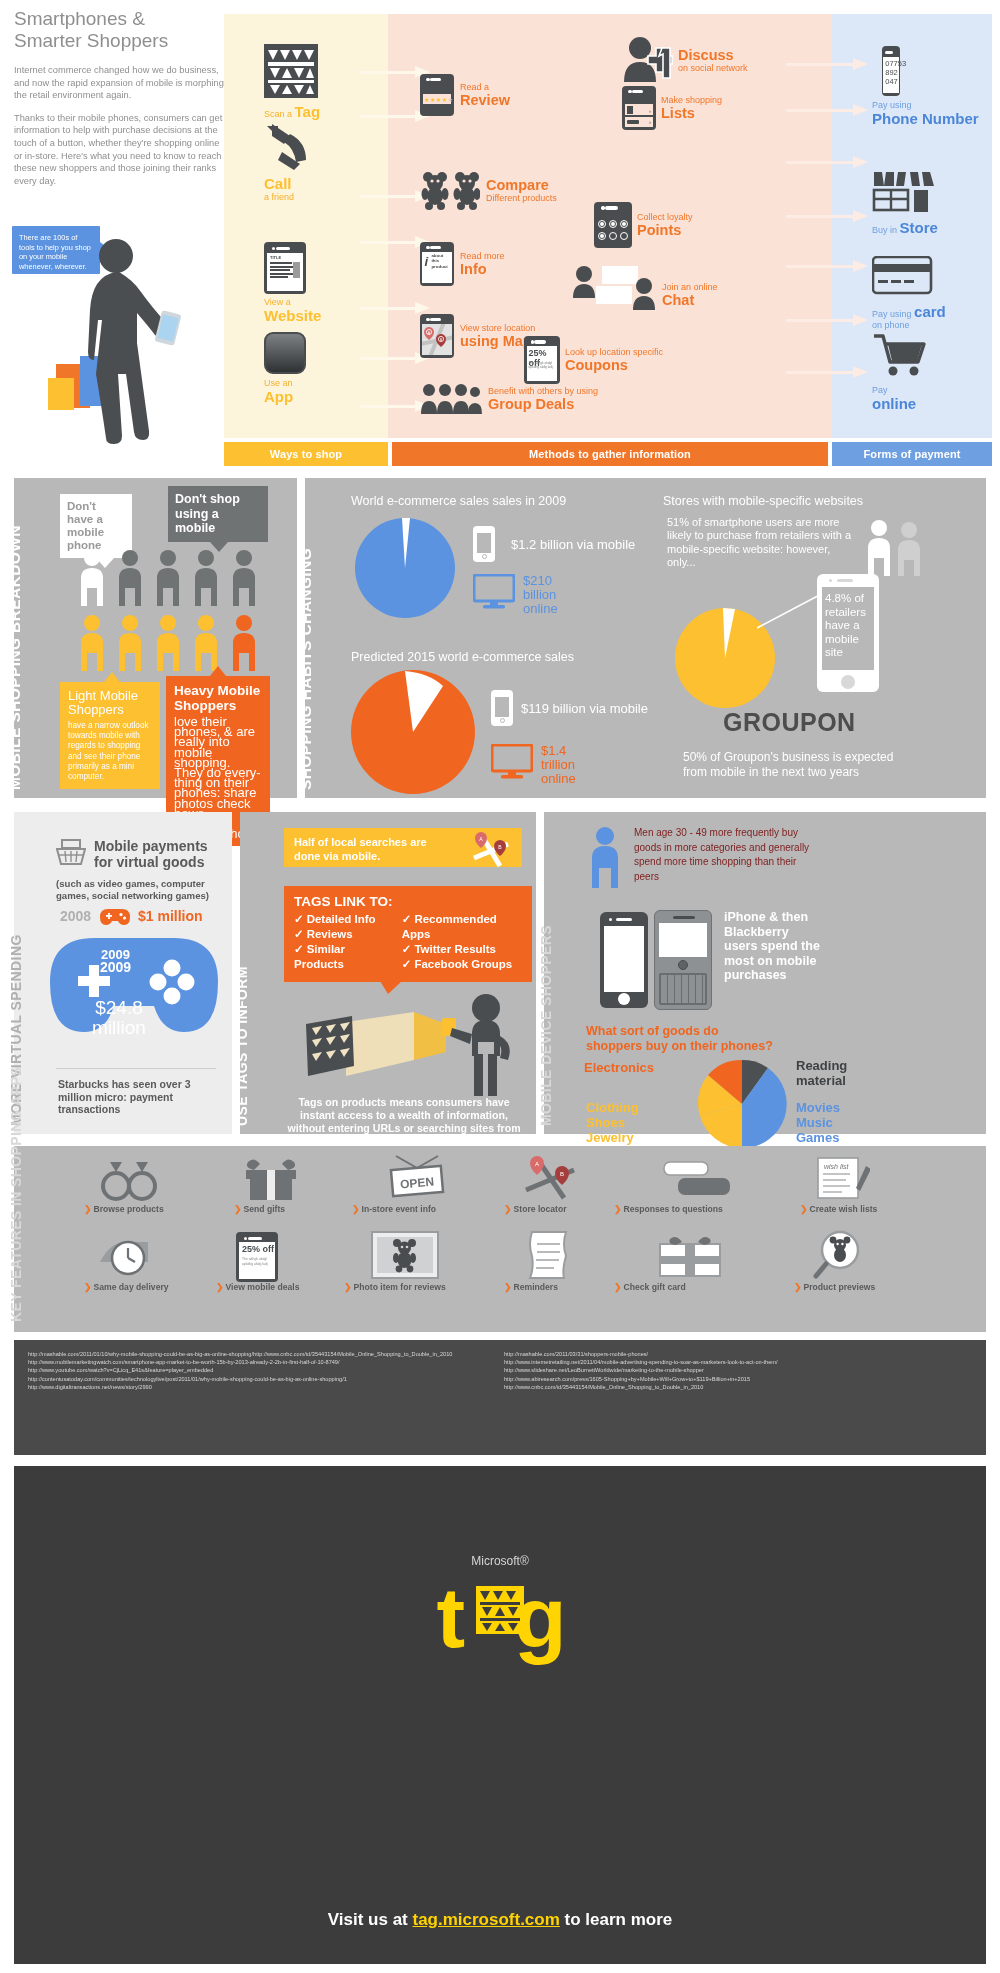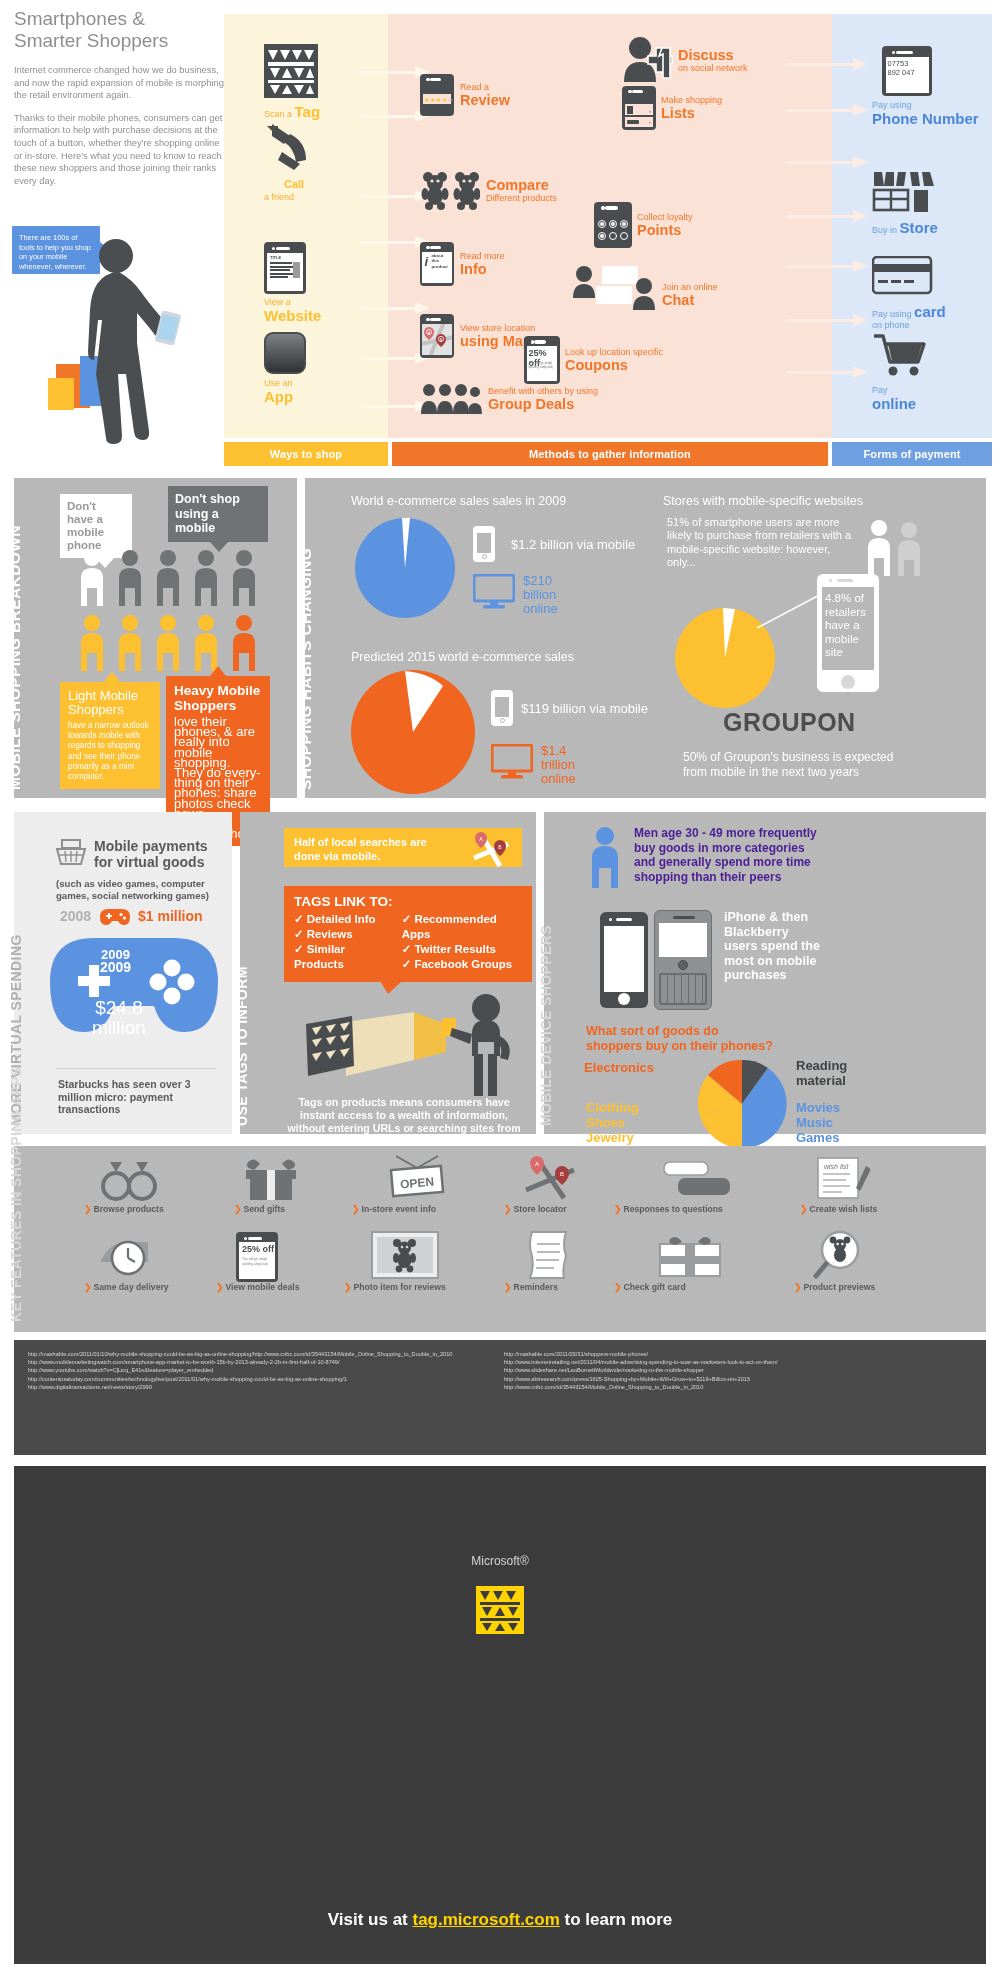--- a/index.html
+++ b/index.html
@@ -243,21 +243,21 @@
       </div>
 
       <div class="icon-item" style="left:40px; top:108px;">
         <svg width="52" height="50" viewBox="0 0 52 50">
           <path d="M8 2 L26 14 L20 22 L8 14 Z" fill="#494d4f"></path>
           <path d="M3 4 L14 4 L14 15 Z" fill="#494d4f"></path>
           <path d="M26 12 q16 8 16 26 l-10 2 q-2 -14 -12 -20 z" fill="#494d4f"></path>
           <path d="M18 30 L36 42 L30 48 L14 38 Z" fill="#494d4f"></path>
         </svg>
         <div class="lbl ways" style="margin-top:0px;">
-          <span class="big" style="font-size:11px;margin-left:20px;">Call</span>
+          <span class="big" style="font-size:15px;">Call</span>
           <span class="small">a friend</span>
         </div>
       </div>
 
       <div class="icon-item" style="left:40px; top:228px;">
         <div class="phone" style="width:42px;height:52px;">
           <span class="dot"></span>
             <span class="spk"></span>
           <span class="screen" style="background:#fff;">
             <span style="position:absolute;left:3px;top:2px;font-size:4px;font-weight:bold;color:#494d4f;">TITLE</span>
@@ -467,21 +467,21 @@
             <span style="position:absolute;left:2px;top:15px;right:2px;font-size:3.2px;line-height:4.4px;color:#7d7d7d;">The adhgk akdgl apkdhg akdg ladj</span>
           </span>
         </div>
         <div class="lbl meth">
           <span class="small">Look up location specific</span>
           <span class="big">Coupons</span>
         </div>
       </div>
 
       <div class="icon-item" style="left:648px; top:32px;">
-        <div class="phone" style="width:50px;height:50px; margin-left:10px;">
+        <div class="phone" style="width:18px;height:50px; margin-left:10px;">
           <span class="dot"></span>
             <span class="spk"></span>
           <span class="screen" style="top:22%;">
             <span style="position:absolute;left:2px;top:2px;font-size:7.5px;line-height:9px;color:#494d4f;">
               <span>07753</span><br>
               <span>892 047</span>
             </span>
           </span>
         </div>
         <div class="lbl pay" style="margin-top:4px;">
@@ -824,21 +824,21 @@
     <div style="position:absolute; left:40px; top:284px; width:248px; text-align:center; font-size:10.6px; line-height:12.8px; font-weight:bold; color:#fff;">Tags on products means consumers have instant access to a wealth of information, without entering URLs or searching sites from their phones.</div>
   </div>
 
   <div class="card r3c">
     <div class="vlabel grey" style="left:10px; bottom:8px; font-size:14px; color:#d8d8d8;">MOBILE DEVICE SHOPPERS</div>
 
     <svg style="position:absolute; left:42px; top:14px;" width="38" height="64" viewBox="0 0 38 64">
       <circle cx="19" cy="10" r="9" fill="#5b93e0"></circle>
       <path d="M6 62 l0 -30 q0 -12 13 -12 q13 0 13 12 l0 30 l-7 0 l0 -20 l-12 0 l0 20z" fill="#5b93e0"></path>
     </svg>
-    <div style="position:absolute; left:90px; top:14px; width:186px; font-size:12px; line-height:14.6px; color:#4c1d95; font-weight:bold;">Men age 30 - 49 more frequently buy goods in more categories and generally spend more time shopping than their peers</div>
+    <div style="position:absolute; left:90px; top:14px; width:186px; font-size:10px; line-height:14.6px; color:#7f1d1d; font-weight:normal;">Men age 30 - 49 more frequently buy goods in more categories and generally spend more time shopping than their peers</div>
 
     <div style="position:absolute; left:56px; top:100px; width:48px; height:96px; background:#494d4f; border-radius:6px;">
       <span style="position:absolute;left:16px;top:6px;width:16px;height:2.5px;background:#fff;border-radius:2px;"></span>
       <span style="position:absolute;left:9px;top:6px;width:3px;height:3px;background:#fff;border-radius:50%;"></span>
       <span style="position:absolute;left:4px;right:4px;top:14px;bottom:16px;background:#fff;"></span>
       <span style="position:absolute;left:50%;margin-left:-6px;bottom:3px;width:12px;height:12px;border-radius:50%;background:#fff;"></span>
     </div>
     <div style="position:absolute; left:110px; top:98px; width:58px; height:100px; background:#8e9193; border-radius:6px; border:1px solid #6f7274;">
       <span style="position:absolute;left:18px;top:5px;width:22px;height:2.5px;background:#4a4d4f;border-radius:2px;"></span>
       <span style="position:absolute;left:4px;right:4px;top:12px;height:34px;background:#fff;"></span>
@@ -1030,20 +1030,23 @@
       <a>http://mashable.com/2011/03/31/shoppers-mobile-phones/</a>
       <a>http://www.internetretailing.net/2011/04/mobile-advertising-spending-to-soar-as-marketers-look-to-act-on-them/</a>
       <a>http://www.slideshare.net/LeoBurnettWorldwide/marketing-to-the-mobile-shopper</a>
       <a>http://www.abiresearch.com/press/1605-Shopping+by+Mobile+Will+Grow+to+$119+Billion+in+2015</a>
       <a>http://www.cnbc.com/id/35443154/Mobile_Online_Shopping_to_Double_in_2010</a>
     </div>
   </div>
 
   <div class="footer">
     <div class="ms">Microsoft®</div>
+    <div class="tagword">
+      <span>t</span><span style="display:inline-block;width:52px;"></span><span>g</span>
+    </div>
     <svg class="tagbox" viewBox="0 0 48 48">
       <rect x="0" y="0" width="48" height="48" fill="#ffd400"></rect>
       <g fill="#3c3c3c">
         <polygon points="4,5 14,5 9,14"></polygon>
           <polygon points="17,5 27,5 22,14"></polygon>
           <polygon points="30,5 40,5 35,14"></polygon>
         <rect x="4" y="16" width="40" height="3"></rect>
         <polygon points="6,21 16,21 11,30"></polygon>
           <polygon points="19,30 29,30 24,21"></polygon>
           <polygon points="32,21 42,21 37,30"></polygon>

